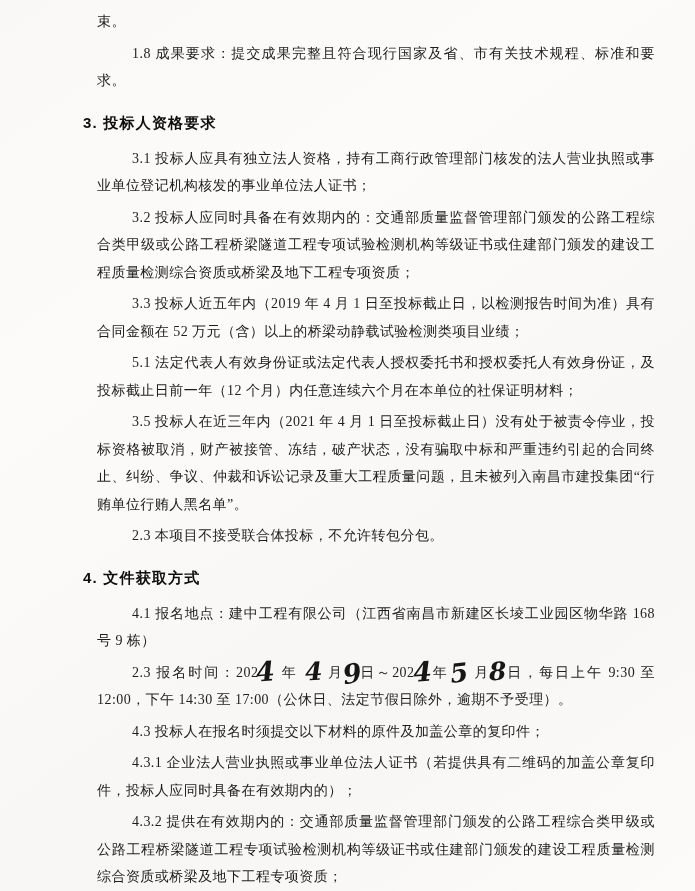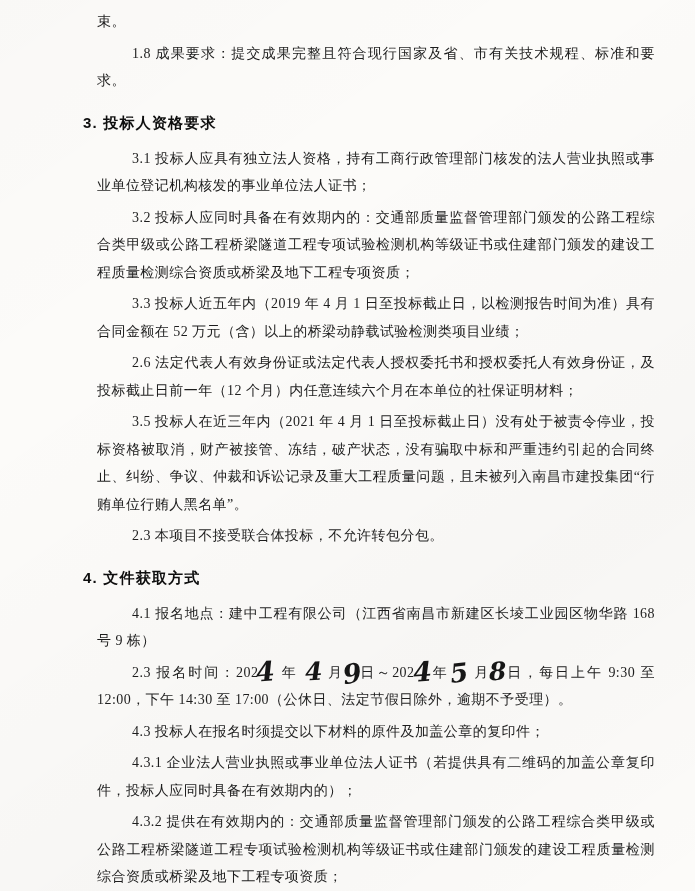--- a/index.html
+++ b/index.html
@@ -70,21 +70,21 @@
   <p class="para">1.8 成果要求：提交成果完整且符合现行国家及省、市有关技术规程、标准和要求。</p>
 
   <p class="para heading">3. 投标人资格要求</p>
 
   <p class="para">3.1 投标人应具有独立法人资格，持有工商行政管理部门核发的法人营业执照或事业单位登记机构核发的事业单位法人证书；</p>
 
   <p class="para">3.2 投标人应同时具备在有效期内的：交通部质量监督管理部门颁发的公路工程综合类甲级或公路工程桥梁隧道工程专项试验检测机构等级证书或住建部门颁发的建设工程质量检测综合资质或桥梁及地下工程专项资质；</p>
 
   <p class="para">3.3 投标人近五年内（2019 年 4 月 1 日至投标截止日，以检测报告时间为准）具有合同金额在 52 万元（含）以上的桥梁动静载试验检测类项目业绩；</p>
 
-  <p class="para">2.6 法定代表人有效身份证或法定代表人授权委托书和授权委托人有效身份证，及投标截止日前一年（12 个月）内任意连续六个月在本单位的社保证明材料；</p>
+  <p class="para">5.1 法定代表人有效身份证或法定代表人授权委托书和授权委托人有效身份证，及投标截止日前一年（12 个月）内任意连续六个月在本单位的社保证明材料；</p>
 
   <p class="para">3.5 投标人在近三年内（2021 年 4 月 1 日至投标截止日）没有处于被责令停业，投标资格被取消，财产被接管、冻结，破产状态，没有骗取中标和严重违约引起的合同终止、纠纷、争议、仲裁和诉讼记录及重大工程质量问题，且未被列入南昌市建投集团“行贿单位行贿人黑名单”。</p>
 
   <p class="para">2.3 本项目不接受联合体投标，不允许转包分包。</p>
 
   <p class="para heading">4. 文件获取方式</p>
 
   <p class="para">4.1 报名地点：建中工程有限公司（江西省南昌市新建区长堎工业园区物华路 168 号 9 栋）</p>
 
   <p class="para">

